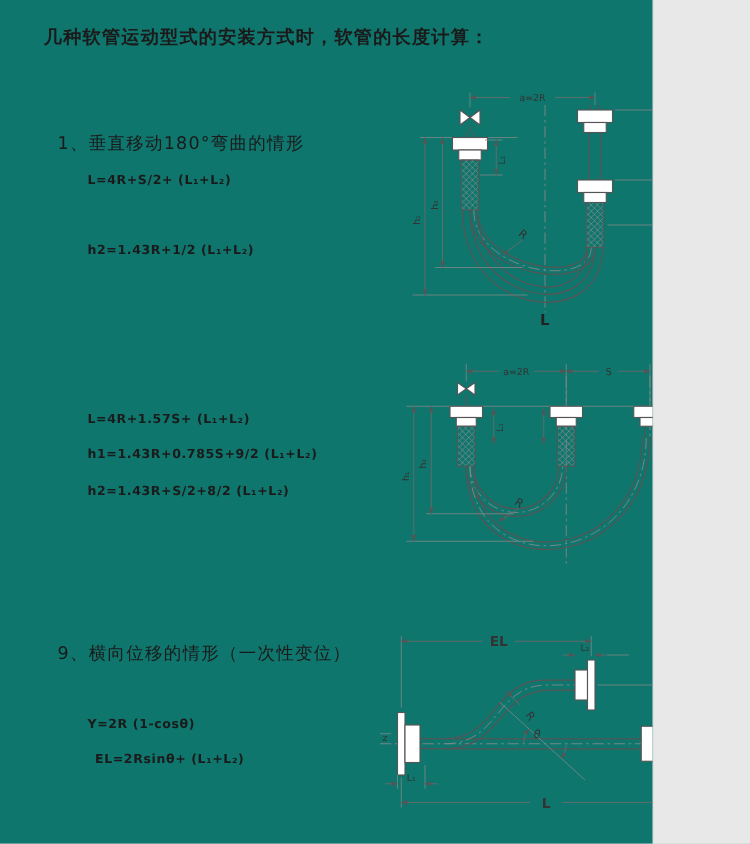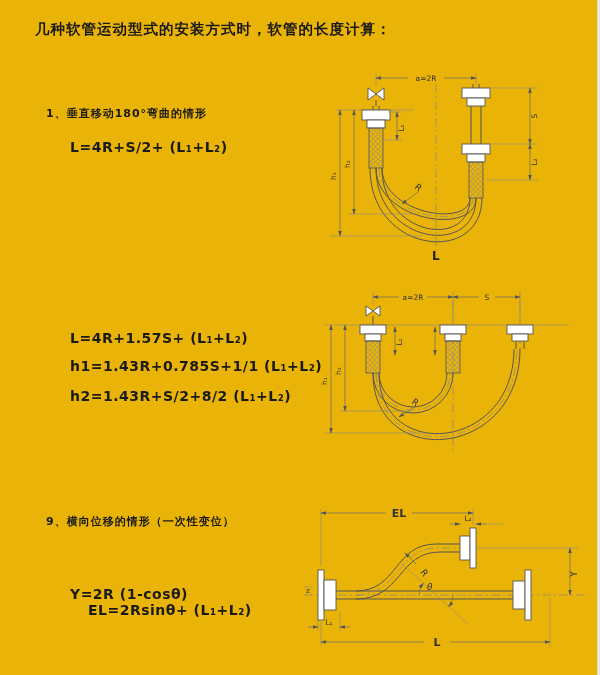--- a/index.html
+++ b/index.html
@@ -1,29 +1,29 @@
 <!DOCTYPE html>
 <html><head>
 <meta charset="utf-8">
 <style>
   html,body{margin:0;padding:0;background:#e8e8e8;}
   #page{
-    position:relative;width:597px;height:675px;background:#eab308;
+    position:relative;width:522px;height:675px;background:#0f766e;
     font-family:"DejaVu Sans","Liberation Sans",sans-serif;
     color:#1a1a1a;overflow:hidden;box-shadow:0 0 0 1px #ddd;
   }
   .doc-title{
     position:absolute;left:35px;top:20px;font-size:14.5px;font-weight:bold;
     letter-spacing:1px;white-space:nowrap;
   }
   .sec-heading{
-    position:absolute;font-size:11px;font-weight:bold;letter-spacing:1px;white-space:nowrap;
+    position:absolute;font-size:14px;font-weight:normal;letter-spacing:1px;white-space:nowrap;
   }
   .formula{
-    position:absolute;font-size:14px;font-weight:bold;letter-spacing:.5px;white-space:nowrap;
+    position:absolute;font-size:10px;font-weight:bold;letter-spacing:.5px;white-space:nowrap;
   }
   svg{position:absolute;overflow:visible;}
   svg text{font-family:"DejaVu Sans","Liberation Sans",sans-serif;fill:#333;}
   .dln{stroke:#6a6a6a;stroke-width:.7;fill:none;}          
   .ext{stroke:#8a8a8a;stroke-width:.6;fill:none;}          
   .drw{stroke:#555;stroke-width:1;fill:none;}              
   .drwf{stroke:#555;stroke-width:.9;fill:#fff;}            
   .cl{stroke:#888;stroke-width:.7;fill:none;stroke-dasharray:9 3 2 3;} 
   .lblS{font-size:7.5px;}
   .lblM{font-size:9px;}
@@ -42,20 +42,21 @@
       <pattern id="braid" width="5" height="5" patternUnits="userSpaceOnUse">
         <path d="M0,5 L5,0 M0,0 L5,5" stroke="#8a8a8a" stroke-width="0.55" fill="none"></path>
       </pattern>
     </defs>
   </svg>
 
   <div class="doc-title">几种软管运动型式的安装方式时，软管的长度计算：</div>
 
   <div class="sec-heading" style="left:46px;top:106px">1、垂直移动180°弯曲的情形</div>
   <div class="formula" style="left:70px;top:139px">L=4R+S/2+ (L₁+L₂)</div>
+  <div class="formula" style="left:70px;top:195px">h2=1.43R+1/2 (L₁+L₂)</div>
 
   <svg style="left:318px;top:64px" width="265" height="200" viewBox="0 0 265 200">
 
     <line class="cl" x1="118" y1="20" x2="118" y2="186"></line>
 
     <g>
       <line class="ext" x1="58" y1="22" x2="58" y2="10"></line>
       <line class="ext" x1="158" y1="20" x2="158" y2="10"></line>
       <line class="dln" x1="58" y1="14" x2="90" y2="14" marker-start="url(#arr)"></line>
       <line class="dln" x1="126" y1="14" x2="158" y2="14" marker-end="url(#arr)"></line>
@@ -131,21 +132,21 @@
     <g>
       <line class="ext" x1="168" y1="116" x2="220" y2="116"></line>
       <line class="dln" x1="212" y1="80" x2="212" y2="116" marker-start="url(#arr)" marker-end="url(#arr)"></line>
       <text class="lblS" x="219" y="98" transform="rotate(-90 219 98)" text-anchor="middle" font-size="6.5">L₂</text>
     </g>
 
     <text class="lblL" x="114" y="196">L</text>
   </svg>
 
   <div class="formula" style="left:70px;top:330px">L=4R+1.57S+ (L₁+L₂)</div>
-  <div class="formula" style="left:70px;top:358px">h1=1.43R+0.785S+1/1 (L₁+L₂)</div>
+  <div class="formula" style="left:70px;top:358px">h1=1.43R+0.785S+9/2 (L₁+L₂)</div>
   <div class="formula" style="left:70px;top:388px">h2=1.43R+S/2+8/2 (L₁+L₂)</div>
 
   <svg style="left:315px;top:285px" width="270" height="175" viewBox="0 0 270 175">
     <line class="cl" x1="138" y1="16" x2="138" y2="168"></line>
     <line class="cl" x1="205" y1="16" x2="205" y2="64"></line>
 
     <g>
       <line class="ext" x1="58" y1="20" x2="58" y2="6"></line>
       <line class="ext" x1="138" y1="36" x2="138" y2="6"></line>
       <line class="dln" x1="58" y1="12" x2="84" y2="12" marker-start="url(#arr)"></line>
@@ -214,22 +215,22 @@
 
     <g>
       <line class="dln" x1="80" y1="42" x2="80" y2="70" marker-start="url(#arr)" marker-end="url(#arr)"></line>
       <text class="lblS" x="87" y="57" transform="rotate(-90 87 57)" text-anchor="middle" font-size="6.2">L₁</text>
     </g>
 
     <line class="dln" x1="120" y1="42" x2="120" y2="70" marker-start="url(#arr)" marker-end="url(#arr)"></line>
   </svg>
 
   <div class="sec-heading" style="left:46px;top:514px">9、横向位移的情形（一次性变位）</div>
-  <div class="formula" style="left:70px;top:586px">Y=2R (1-cosθ)</div>
-  <div class="formula" style="left:88px;top:602px">EL=2Rsinθ+ (L₁+L₂)</div>
+  <div class="formula" style="left:70px;top:574px">Y=2R (1-cosθ)</div>
+  <div class="formula" style="left:76px;top:602px">EL=2Rsinθ+ (L₁+L₂)</div>
 
   <svg style="left:298px;top:500px" width="295" height="158" viewBox="0 0 295 158">
 
     <line class="cl" x1="6" y1="95" x2="288" y2="95"></line>
 
     <g>
       <line class="ext" x1="6" y1="87" x2="15" y2="87"></line>
       <text class="lblS" x="8" y="93" font-size="6.5">z</text>
     </g>
 

